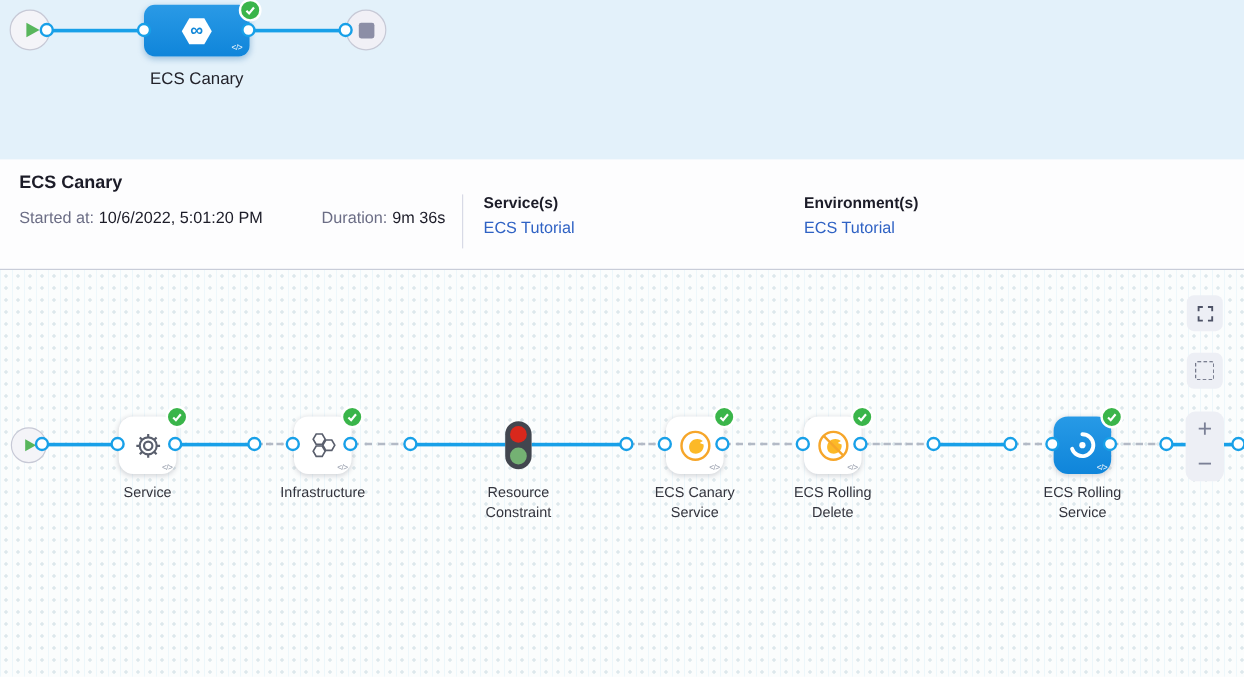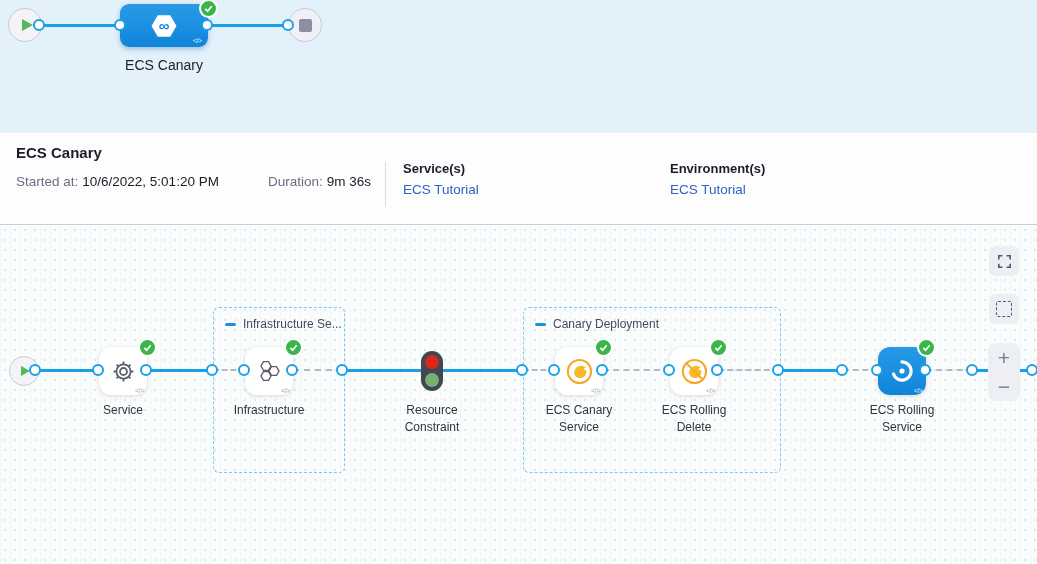--- a/index.html
+++ b/index.html
@@ -133,32 +133,20 @@
 
   <div class="sum-h" style="left:403px;">Service(s)</div>
   <a class="sum-link" style="left:403px;">ECS Tutorial</a>
 
   <div class="sum-h" style="left:670px;">Environment(s)</div>
   <a class="sum-link" style="left:670px;">ECS Tutorial</a>
 </div>
 
 <div class="canvas">
 
-  <div class="gbox" style="left:213px;top:82px;width:130px;height:164px;">
-    <div class="glabel">
-      <span class="gminus"></span>
-      <span>Infrastructure Se...</span>
-    </div>
-  </div>
-  <div class="gbox" style="left:523px;top:82px;width:256px;height:164px;">
-    <div class="glabel">
-      <span class="gminus"></span>
-      <span>Canary Deployment</span>
-    </div>
-  </div>
 
   <div class="bline" style="left:36px;top:144px;width:63px;"></div>
   <div class="bline" style="left:147px;top:144px;width:66px;"></div>
   <div class="bline" style="left:343px;top:144px;width:78px;"></div>
   <div class="bline" style="left:443px;top:144px;width:80px;"></div>
   <div class="bline" style="left:779px;top:144px;width:64px;"></div>
   <div class="bline" style="left:973px;top:144px;width:64px;"></div>
 
   <div class="dline" style="left:213px;top:144px;width:32px;"></div>
   <div class="dline" style="left:293px;top:144px;width:50px;"></div>

